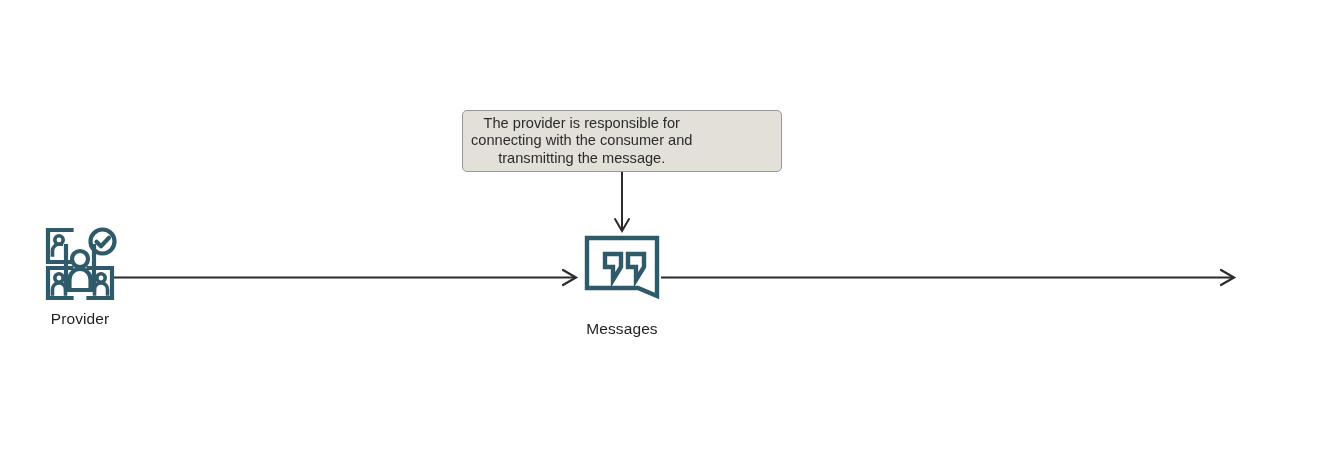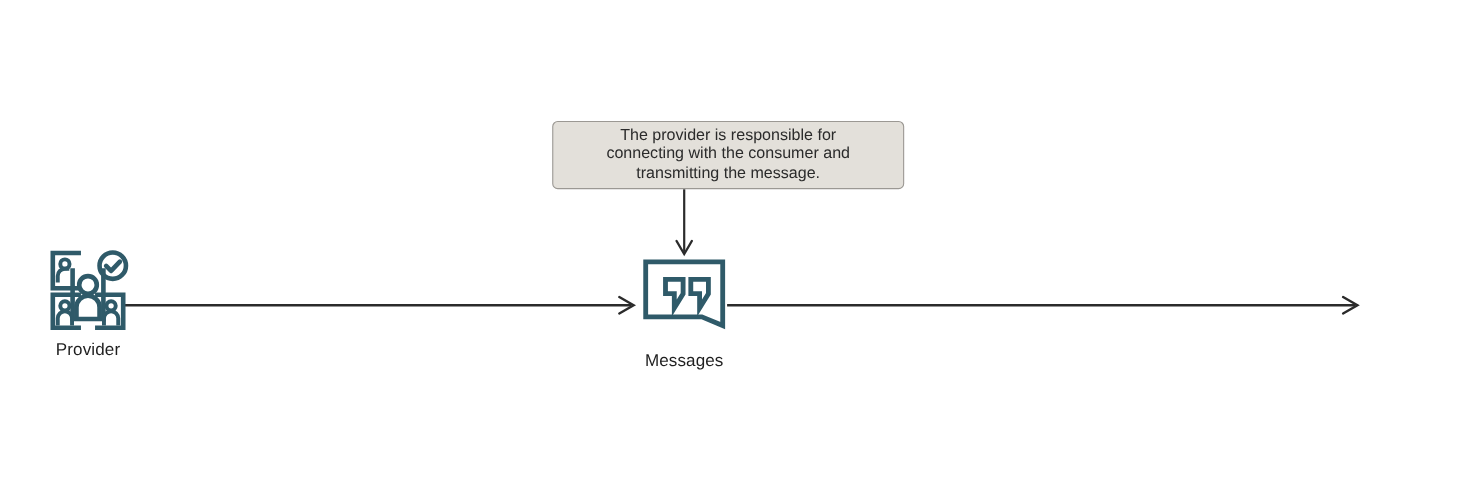--- a/index.html
+++ b/index.html
@@ -72,23 +72,22 @@
     left: 462px;
     top: 110px;
     width: 320px;
     height: 62px;
     box-sizing: border-box;
     background: #e3e0da;
     border: 1px solid #9b9893;
     border-radius: 5px;
     display: flex;
     align-items: center;
-    justify-content: center;
+    justify-content: flex-start;
     padding: 4px 8px;
-    margin-left: 40px;
   }
   #note-text {
     font-size: 14.6px;
     line-height: 1.17;
     text-align: center;
     color: #2b2b2b;
     white-space: pre-line;
   }
 </style>
 </head>

